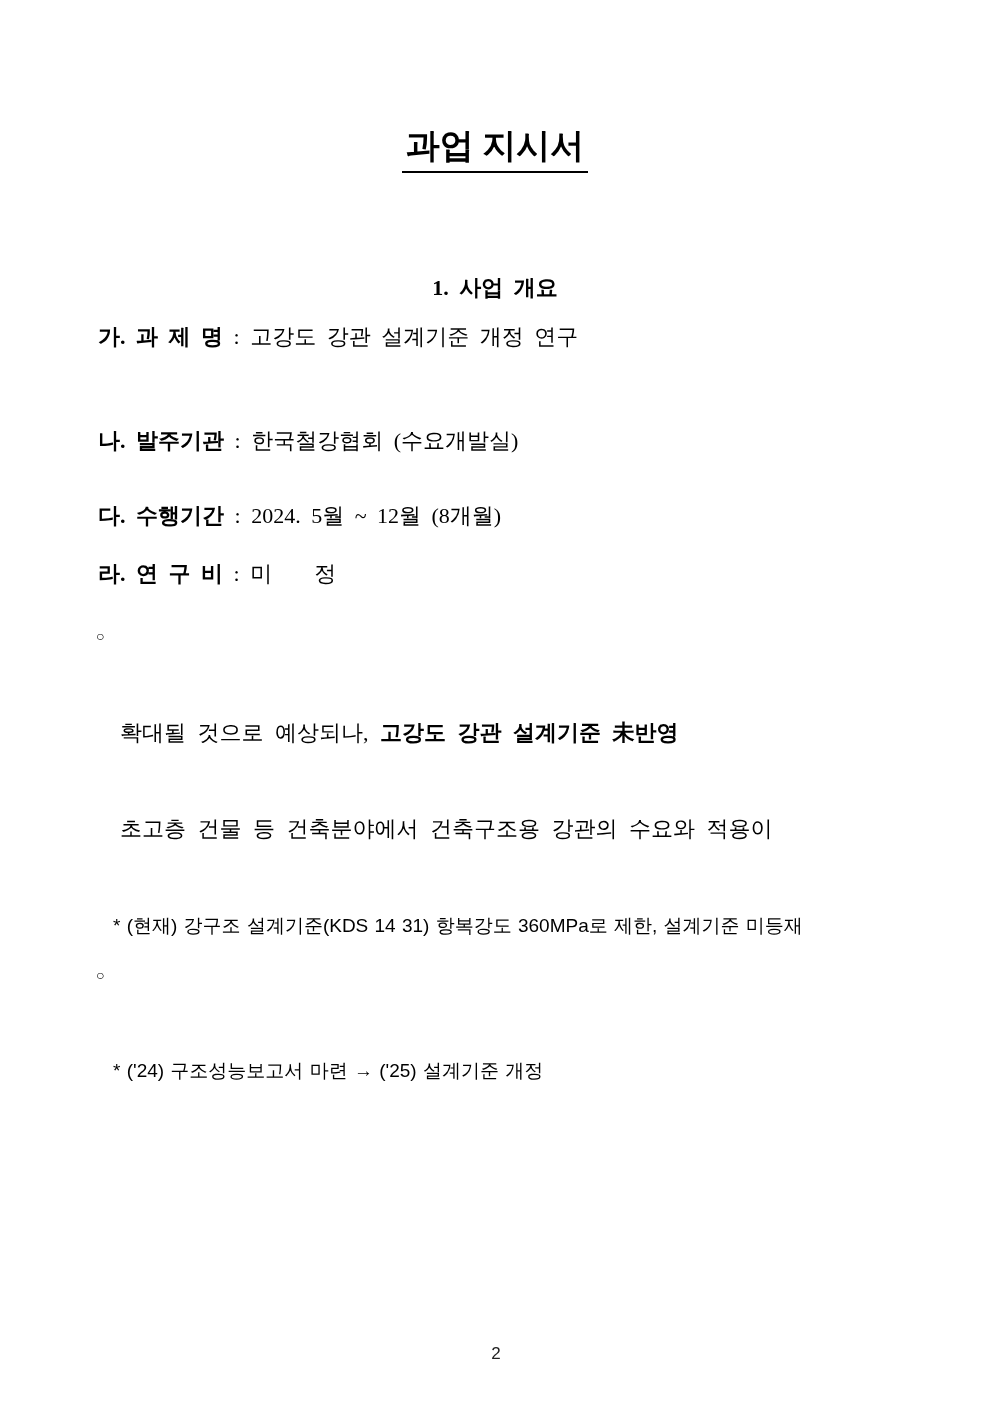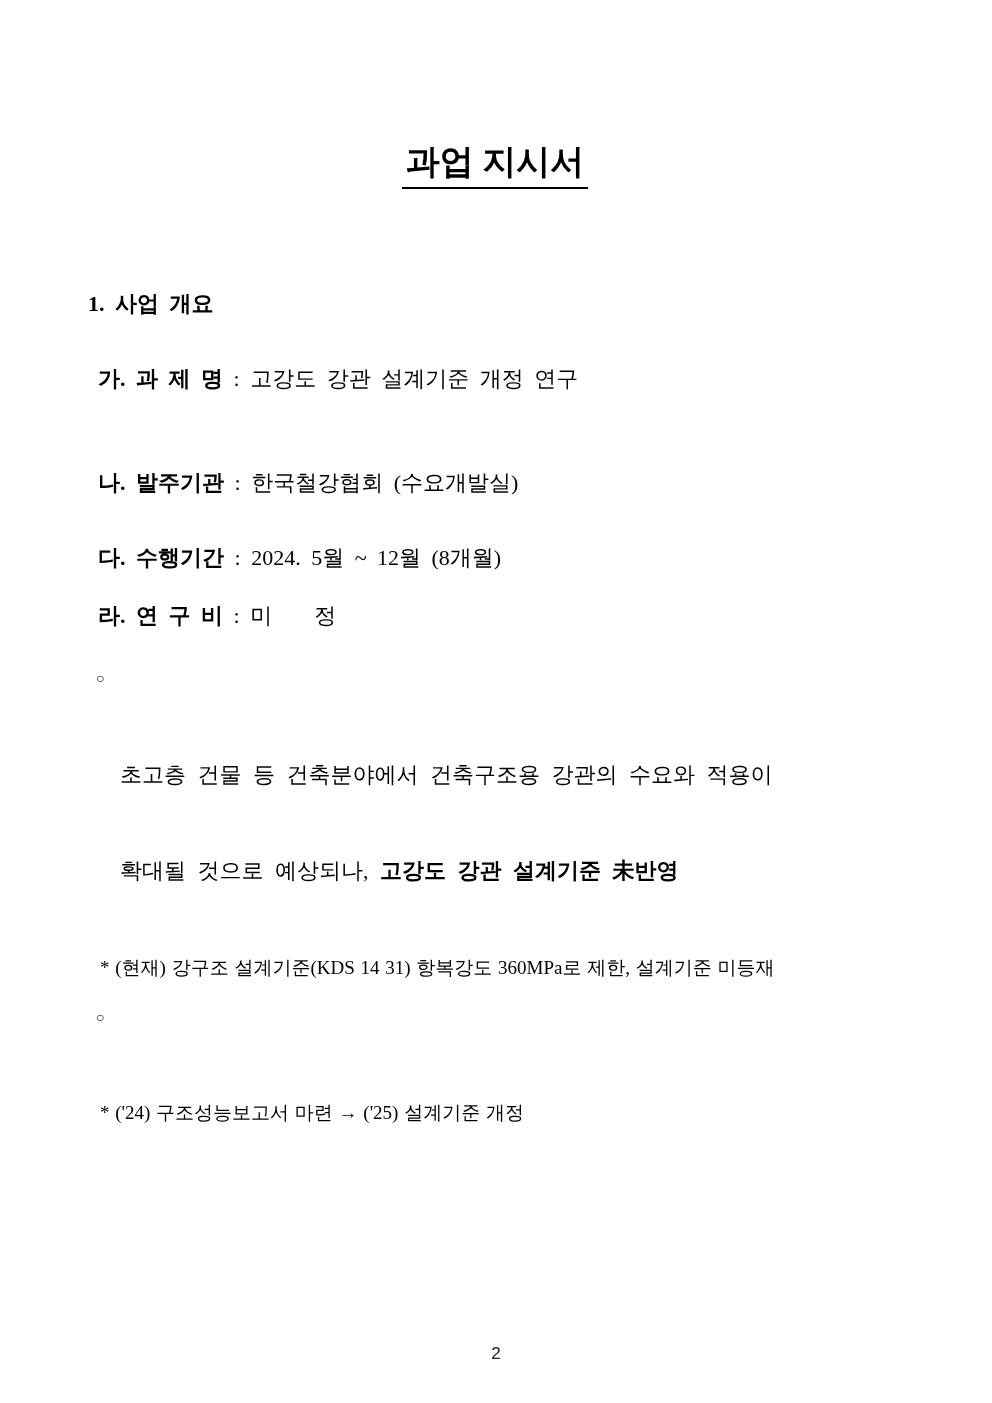--- a/index.html
+++ b/index.html
@@ -1,80 +1,80 @@
 <!DOCTYPE html>
 <html><head>
 <meta charset="utf-8">
 <style>
   html,body{margin:0;padding:0;background:#e8e8e8;}
   .page{
     position:relative;
     width:992px;height:1403px;
     margin:0 auto;
     background:#ffffff;color:#000;
-    padding:16px 90px 0 88px;
+    padding:0 90px 0 88px;
     box-sizing:border-box;
     overflow:hidden;
     font-family:"Liberation Serif","DejaVu Serif",serif;
   }
   .title-wrap{text-align:center;padding-top:126px;}
   .doc-title{
     display:inline-block;
     font-size:34px;font-weight:bold;line-height:40px;
     border-bottom:2px solid #000;
     padding:0 4px 5px;
     white-space:pre-wrap;
   }
-  .h{font-size:22px;font-weight:bold;line-height:30px;white-space:pre-wrap;word-spacing:5px;}
+  .h{font-size:22px;font-weight:bold;line-height:30px;white-space:pre-wrap;word-spacing:5px;text-align:center;}
   .item{font-size:22px;line-height:30px;margin-left:10px;white-space:pre-wrap;word-spacing:5px;}
   .item .lbl{font-weight:bold;}
   .bullet{
     position:relative;margin-left:6px;padding-left:26px;
     font-size:22px;line-height:32px;white-space:pre-wrap;word-spacing:6px;
   }
   .bullet .marker{
     position:absolute;left:2px;top:9px;
     font-size:14px;line-height:14px;word-spacing:0;
   }
   .b{font-weight:bold;}
   .note{
-    margin-left:12px;
-    font-family:Liberation Serif, serif;
+    margin-left:25px;
+    font-family:Liberation Sans, sans-serif;
     font-size:19px;line-height:26px;white-space:pre-wrap;word-spacing:1px;
   }
   .pagenum{
     position:absolute;left:0;right:0;top:1344px;text-align:center;
     font-family:"Liberation Sans","DejaVu Sans",sans-serif;
     font-size:17px;color:#222;
   }
 </style>
 </head>
 <body>
 
 <div class="page">
 
   <div class="title-wrap">
     <span class="doc-title">과업 지시서</span>
   </div>
 
   <div class="h" style="margin-top:100px">1. 사업 개요</div>
 
-  <div class="item" style="margin-top:45px"><span class="lbl">가. 과 제 명</span><span> : </span><span>고강도 강관 설계기준 개정 연구</span></div>
+  <div class="item" style="margin-top:19px"><span class="lbl">가. 과 제 명</span><span> : </span><span>고강도 강관 설계기준 개정 연구</span></div>
 
   <div class="item" style="margin-top:74px"><span class="lbl">나. 발주기관</span><span> : </span><span>한국철강협회 (수요개발실)</span></div>
 
   <div class="item" style="margin-top:45px"><span class="lbl">다. 수행기간</span><span> : </span><span>2024. 5월 ~ 12월 (8개월)</span></div>
 
   <div class="item" style="margin-top:28px"><span class="lbl">라. 연 구 비</span><span> : </span><span>미    정</span></div>
 
 
   <div class="bullet" style="margin-top:32px">
     <span class="marker">○</span>
+    <div><span>확대될 것으로 예상되나, </span><span class="b">고강도 강관 설계기준 未반영</span></div>
     <div>초고층 건물 등 건축분야에서 건축구조용 강관의 수요와 적용이</div>
-    <div><span>확대될 것으로 예상되나, </span><span class="b">고강도 강관 설계기준 未반영</span></div>
   </div>
   <div class="note" style="margin-top:4px">* (현재) 강구조 설계기준(KDS 14 31) 항복강도 360MPa로 제한, 설계기준 미등재</div>
 
   <div class="bullet" style="margin-top:21px">
     <span class="marker">○</span>
   </div>
   <div class="note" style="margin-top:2px">* ('24) 구조성능보고서 마련 → ('25) 설계기준 개정</div>
 
   <div class="pagenum">2</div>
 

